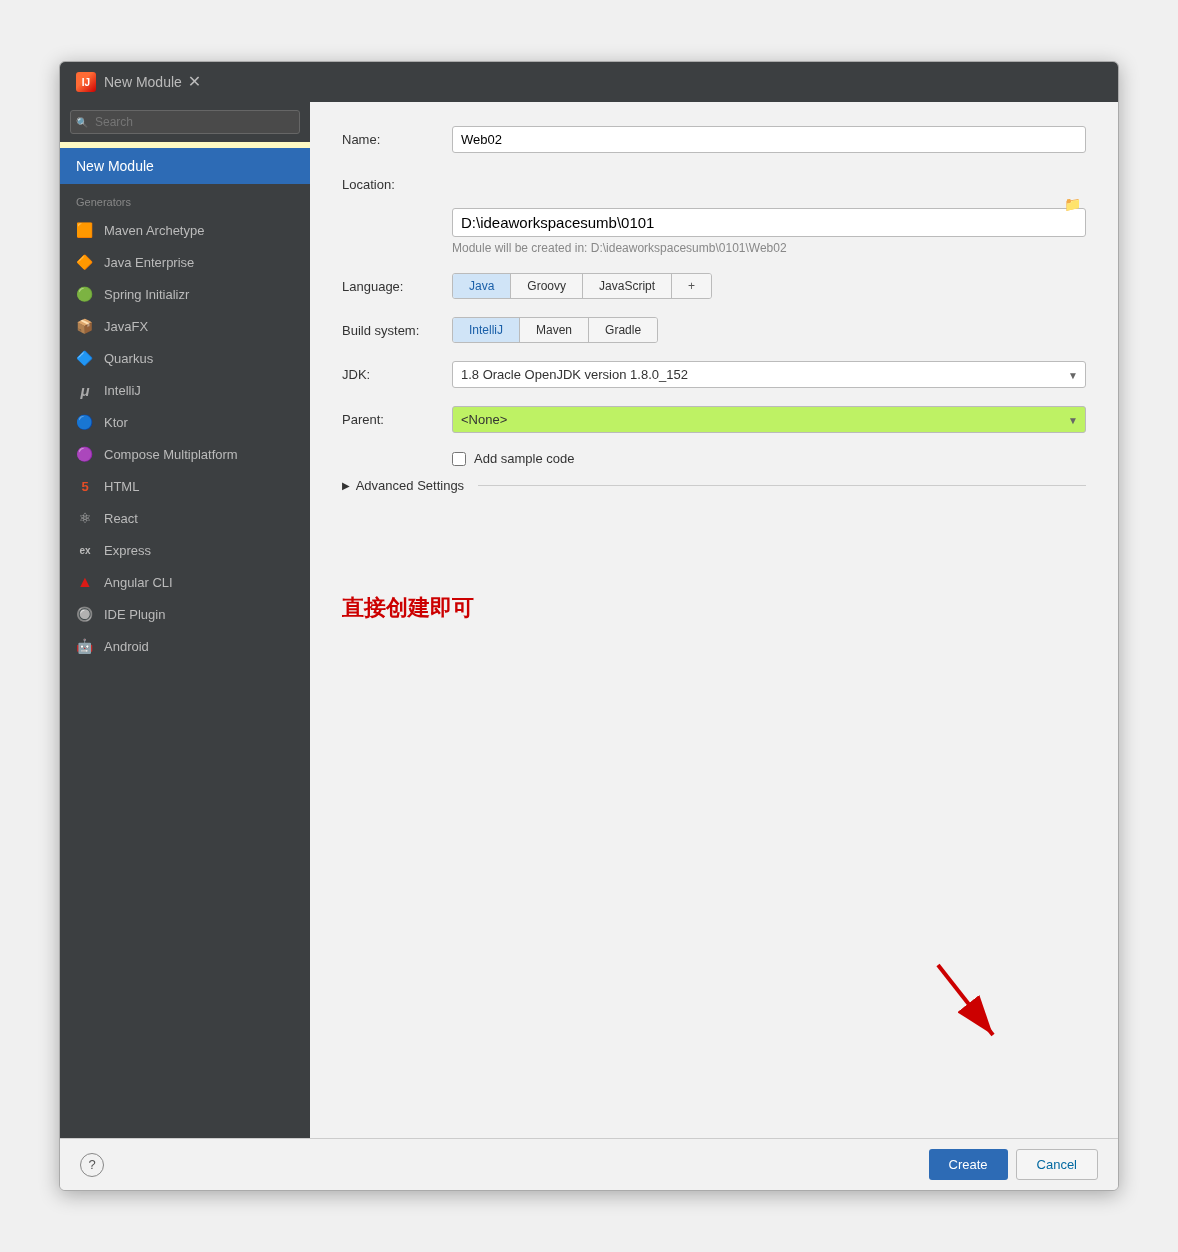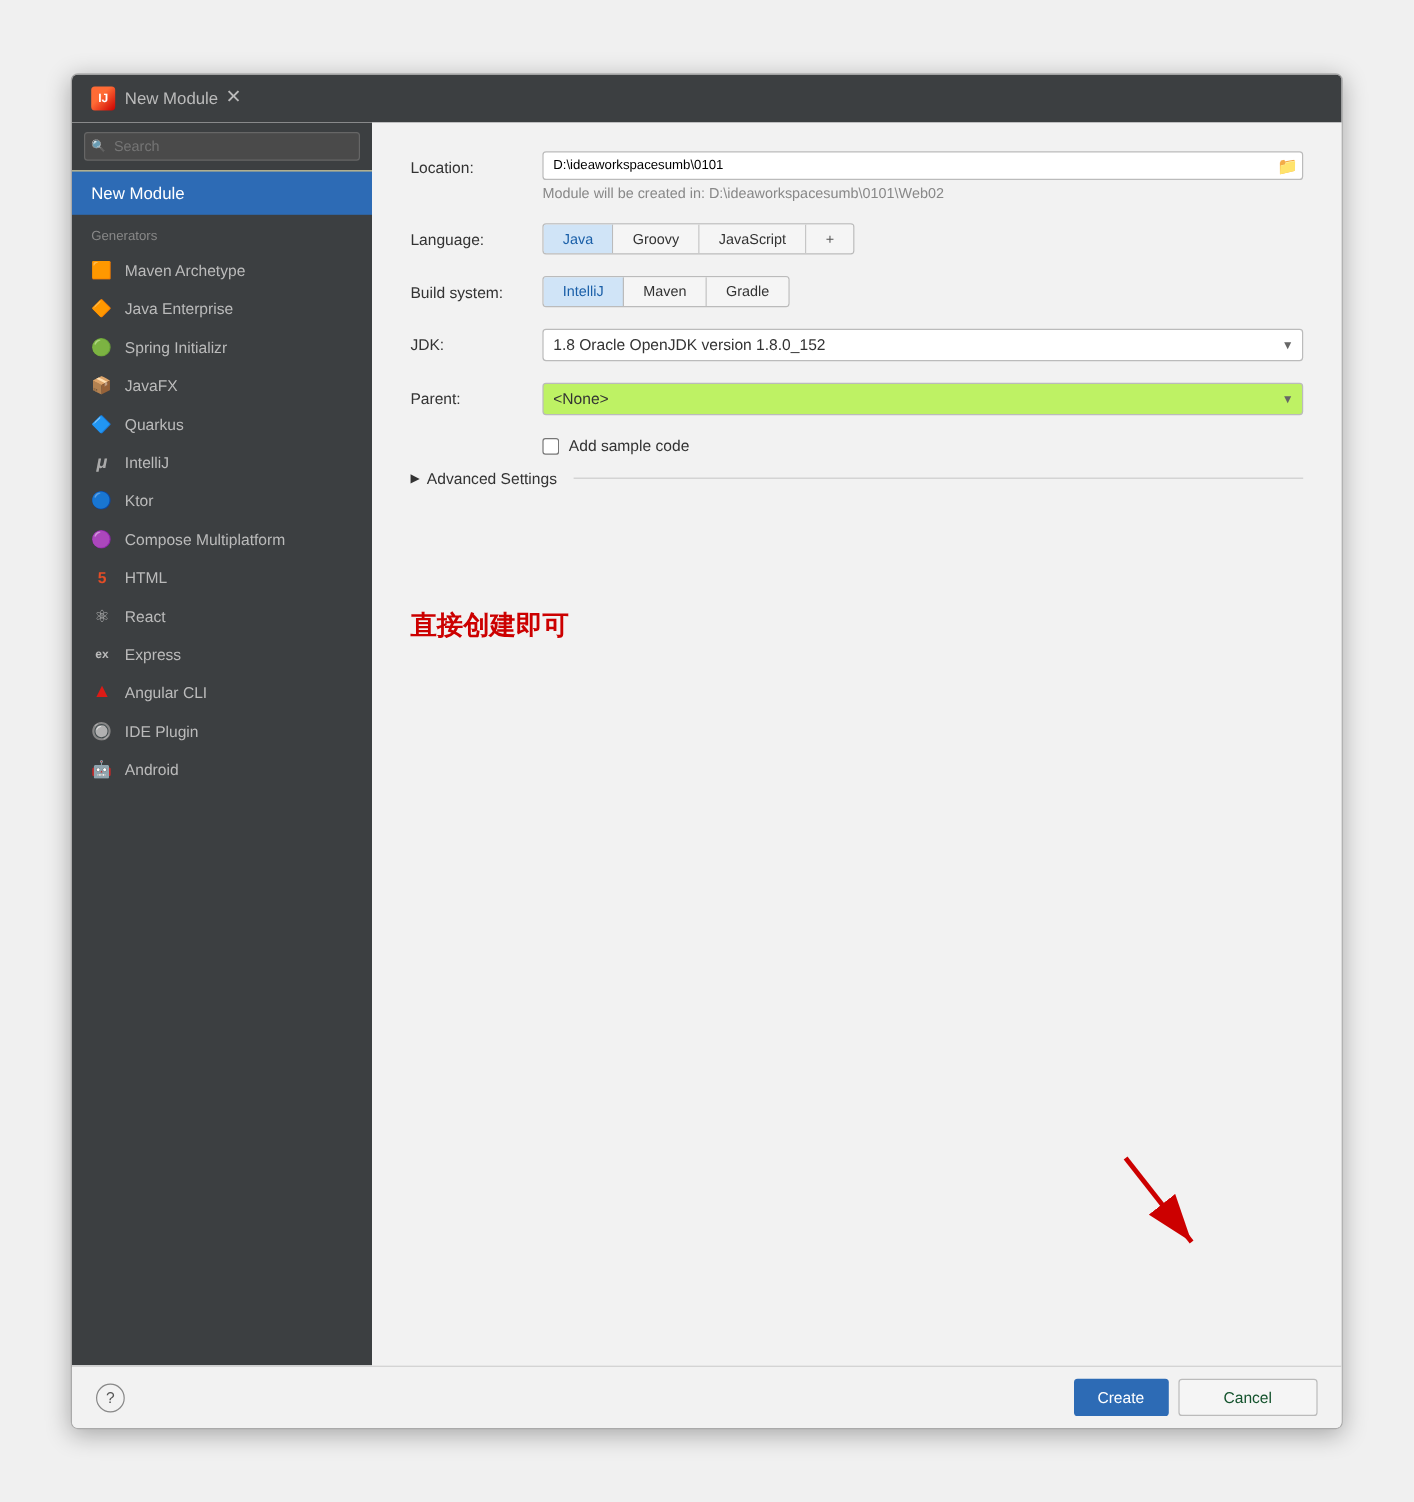--- a/index.html
+++ b/index.html
@@ -70,21 +70,21 @@
     
     .sidebar {
       width: 250px;
       background: #3c3f41;
       display: flex;
       flex-direction: column;
       flex-shrink: 0;
     }
     .search-box {
       padding: 8px 10px;
-      border-bottom: 1px solid #fef9c3;
+      border-bottom: 6px solid #fef9c3;
     }
     .search-input {
       width: 100%;
       background: #4a4a4a;
       border: 1px solid #666;
       border-radius: 3px;
       padding: 4px 8px 4px 24px;
       color: #ccc;
       font-size: 12px;
       outline: none;
@@ -166,23 +166,24 @@
     .location-wrapper {
       position: relative;
       display: flex;
       align-items: center;
     }
     .location-input {
       width: 100%;
       border: 1px solid #bbb;
       border-radius: 3px;
       padding: 5px 32px 5px 8px;
-      font-size: 11px;
+      font-size: 15px;
       background: white;
       outline: none;
+      margin-top: 37px;
     }
     .folder-btn {
       position: absolute;
       right: 4px;
       background: none;
       border: none;
       cursor: pointer;
       color: #666;
       font-size: 14px;
     }
@@ -334,24 +335,24 @@
       background: #2d6bb5;
       color: white;
       border: none;
       border-radius: 3px;
       padding: 7px 20px;
       font-size: 13px;
       cursor: pointer;
     }
     .btn-cancel {
       background: #f5f5f5;
-      color: #14532d;
+      color: #0369a1;
       border: 1px solid #bbb;
       border-radius: 3px;
-      padding: 7px 37px;
+      padding: 7px 20px;
       font-size: 13px;
       cursor: pointer;
     }
   </style>
 </head>
 <body>
 
 <div class="dialog">
 
   <div class="title-bar">
@@ -426,20 +427,26 @@
         <span>IDE Plugin</span>
       </div>
       <div class="sidebar-item">
         <span class="sidebar-icon">🤖</span>
         <span>Android</span>
       </div>
     </div>
 
     <div class="main-content">
 
+      <div class="form-row">
+        <div class="form-label">Name:</div>
+        <div class="form-control">
+          <input type="text" class="text-input" value="Web02" style="">
+        </div>
+      </div>
 
       <div class="form-row">
         <div class="form-label">Location:</div>
         <div class="form-control">
           <div class="location-wrapper">
             <input type="text" class="location-input" value="D:\ideaworkspacesumb\0101" style="">
             <button class="folder-btn">📁</button>
           </div>
           <div class="hint-text">Module will be created in: D:\ideaworkspacesumb\0101\Web02</div>
         </div>

